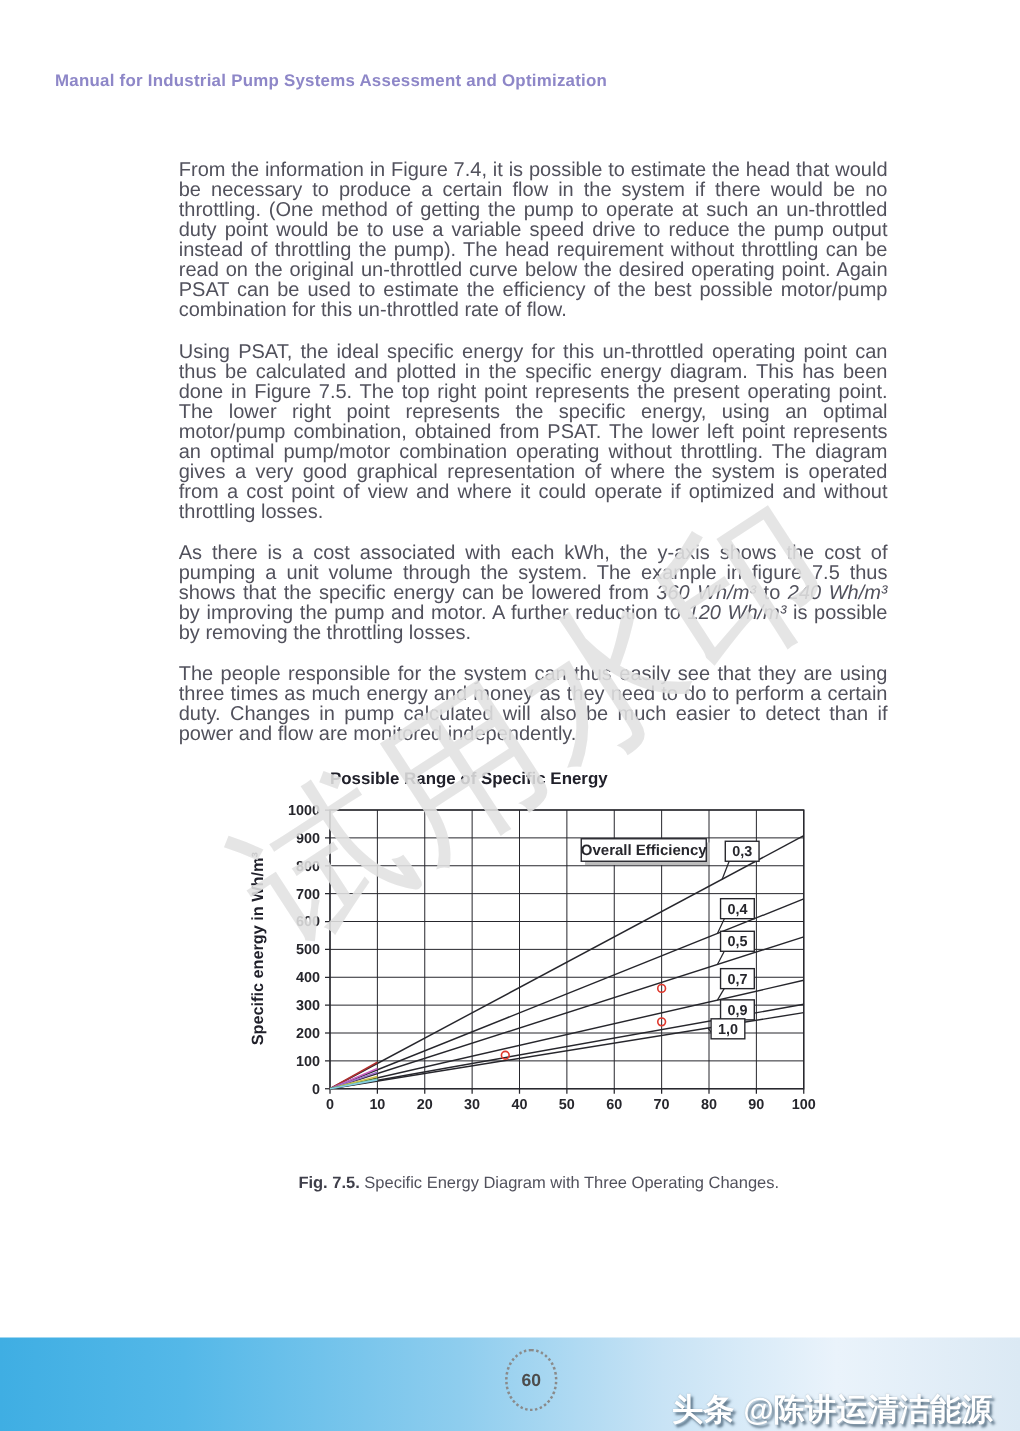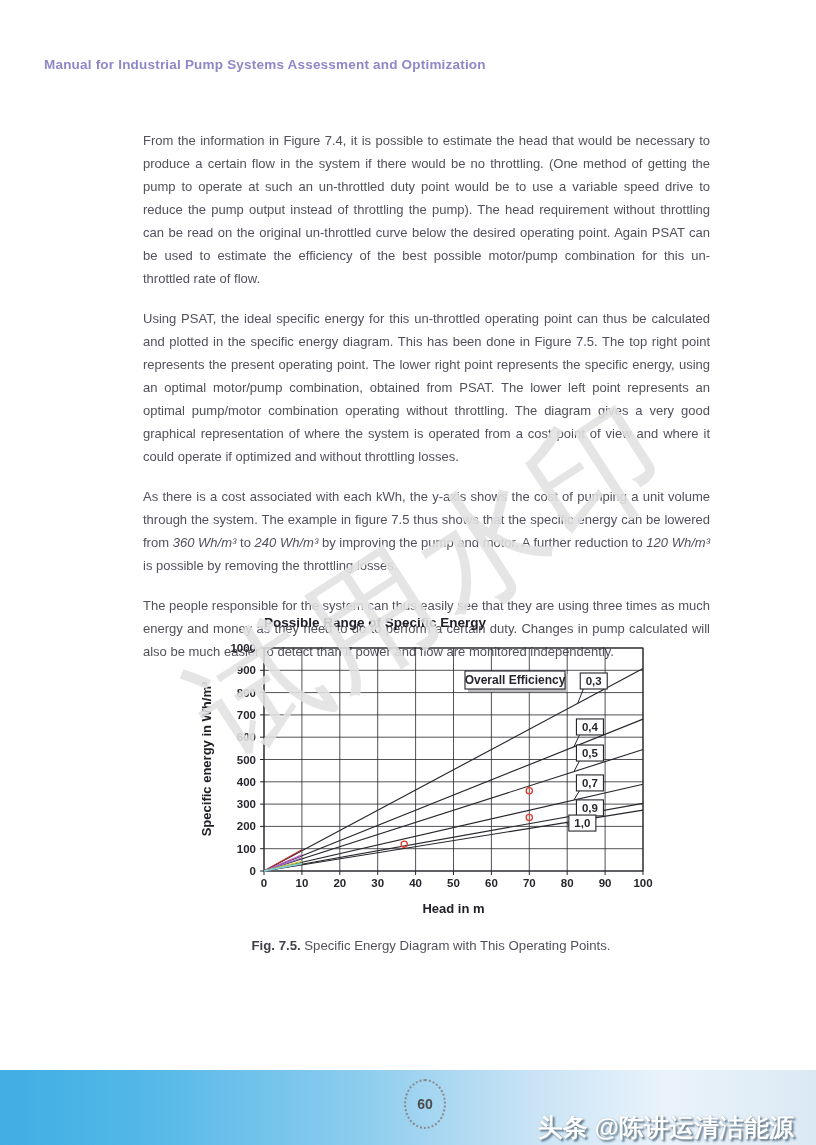--- a/index.html
+++ b/index.html
@@ -6,21 +6,21 @@
   body{
     width:816px;height:1145px;position:relative;background:#ffffff;
     font-family:"Liberation Sans",sans-serif;overflow:hidden;
   }
   .page-header{
     position:absolute;left:44px;top:57px;
     font-size:13.5px;color:#8e87c8;letter-spacing:.2px;font-weight:bold;
   }
   .content{
     position:absolute;left:143px;top:129px;width:567px;
-    font-size:13px;line-height:23px;color:#51515c;text-align:justify;
+    font-size:16px;line-height:16px;color:#51515c;text-align:justify;
   }
   .content p{margin:0 0 17px 0;}
   .content em{font-style:italic;}
   .chart-wrap{position:absolute;left:196px;top:612px;width:470px;height:362px;color:#26262c;}
   .chart-title{position:absolute;left:68px;top:3px;width:379px;
     font-size:13.5px;font-weight:700;color:#20202a;}
   .chart-svg{position:absolute;left:0;top:26px;}
   .chart-xlabel{position:absolute;left:68px;top:289px;width:379px;text-align:center;
     font-size:13px;font-weight:700;color:#20202a;}
   .chart-ylabel{position:absolute;left:-100px;top:138px;width:223px;height:18px;
@@ -166,24 +166,23 @@
       <line x1="376.36" y1="192.055" x2="370.36" y2="184.43172970976252" stroke="#26262c" stroke-width="1"></line>
       <rect x="372.86" y="177.055" width="27" height="16" fill="#ffffff" stroke="#26262c" stroke-width="1.1"></rect>
       <text x="386.36" y="189.055" text-anchor="middle" font-size="11.5" font-weight="700" fill="#26262c" font-family="&quot;Liberation Sans&quot;,sans-serif">1,0</text>
       <rect x="272" y="36" width="100" height="18" fill="#bdbdbd"></rect>
       <rect x="269" y="33" width="100" height="18" fill="#ffffff" stroke="#26262c" stroke-width="1.1"></rect>
       <text x="319" y="46" text-anchor="middle" font-size="12" font-weight="700" fill="#26262c" font-family="&quot;Liberation Sans&quot;,sans-serif">Overall Efficiency</text>
       <circle cx="333.3" cy="152.72" r="3.1" fill="none" stroke="#e03a2f" stroke-width="1.3"></circle>
       <circle cx="333.3" cy="179.48" r="3.1" fill="none" stroke="#e03a2f" stroke-width="1.3"></circle>
       <circle cx="208.23" cy="206.24" r="3.1" fill="none" stroke="#e03a2f" stroke-width="1.3"></circle>
     </svg>
-  <div class="chart-xlabel">Head in m</div>
   <div class="fig-caption">
     <span class="fig-label">Fig. 7.5.</span>
-    <span>Specific Energy Diagram with This Operating Points.</span>
+    <span>Specific Energy Diagram with Three Operating Changes.</span>
   </div>
 </div>
 
 <div class="watermark-diagonal">试用水印</div>
 
 <div class="footer">
   <div class="page-number-badge">
     <span>60</span>
   </div>
   <div class="footer-watermark">头条 @陈讲运清洁能源</div>

